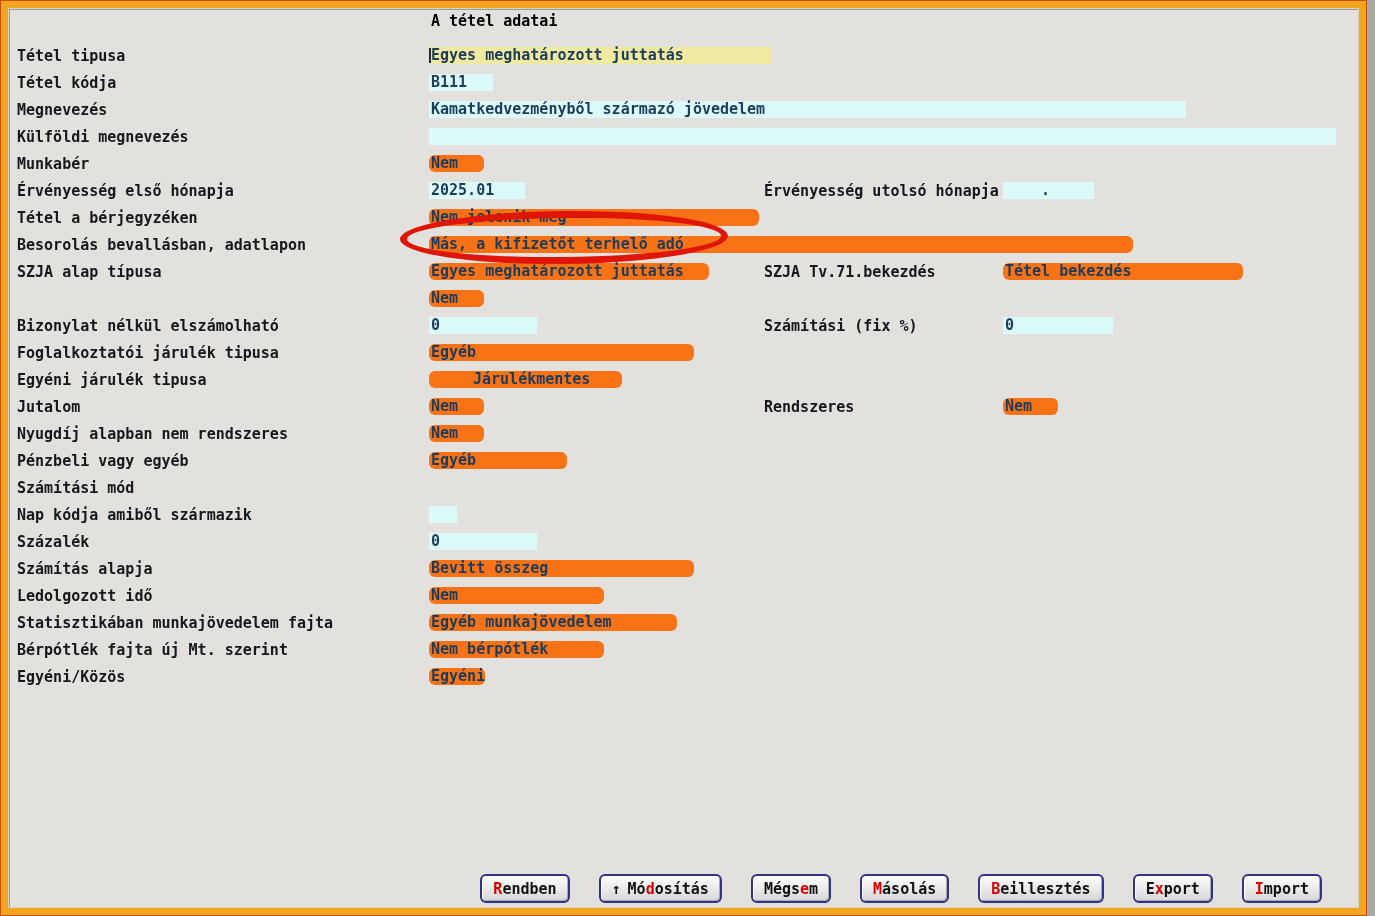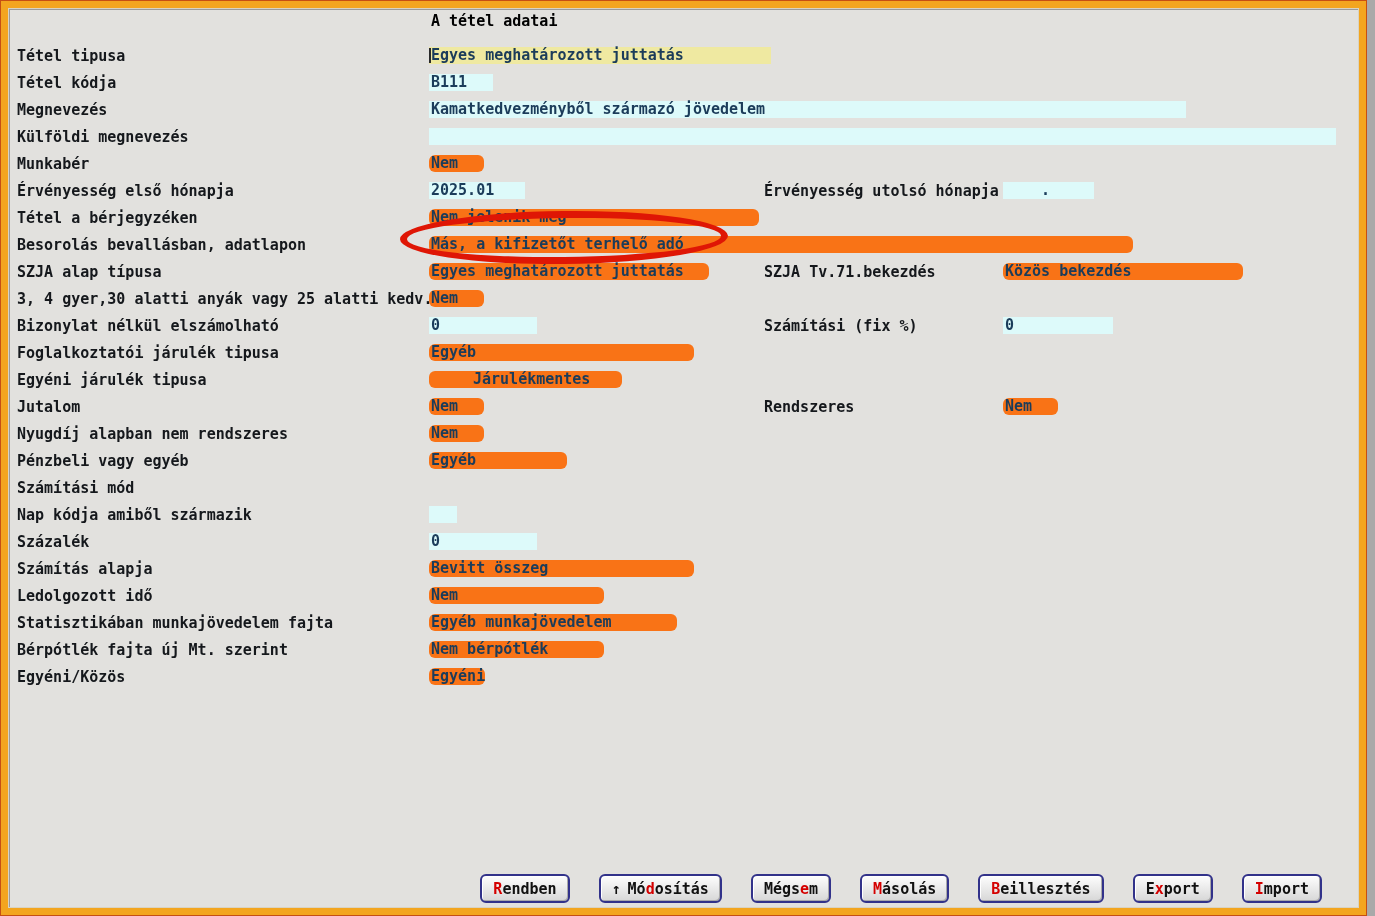--- a/index.html
+++ b/index.html
@@ -72,24 +72,23 @@
           <div class="t field c1 blue" style="width: 330px;">Nem jelenik meg</div>
         </div>
         <div class="row" style="top: 228px;">
           <span class="t lbl ">Besorolás bevallásban, adatlapon</span>
           <div class="t field c1 blue" style="width: 704px;">Más, a kifizetőt terhelő adó</div>
         </div>
         <div class="row" style="top: 255px;">
           <span class="t lbl ">SZJA alap típusa</span>
           <div class="t field c1 blue" style="width: 280px;">Egyes meghatározott juttatás</div>
           <span class="t lbl r2">SZJA Tv.71.bekezdés</span>
-          <div class="t field c2 blue" style="width: 240px;">Közös bekezdés</div>
+          <div class="t field c2 blue" style="width: 240px;">Tétel bekezdés</div>
         </div>
         <div class="row" style="top: 282px;">
-          <span class="t lbl ">3, 4 gyer,30 alatti anyák vagy 25 alatti kedv.</span>
           <div class="t field c1 blue" style="width: 55px;">Nem</div>
         </div>
         <div class="row" style="top: 309px;">
           <span class="t lbl ">Bizonylat nélkül elszámolható</span>
           <div class="t field c1 pale" style="width: 108px;">0</div>
           <span class="t lbl r2">Számítási (fix %)</span>
           <div class="t field c2 pale" style="width: 110px;">0</div>
         </div>
         <div class="row" style="top: 336px;">
           <span class="t lbl ">Foglalkoztatói járulék tipusa</span>

